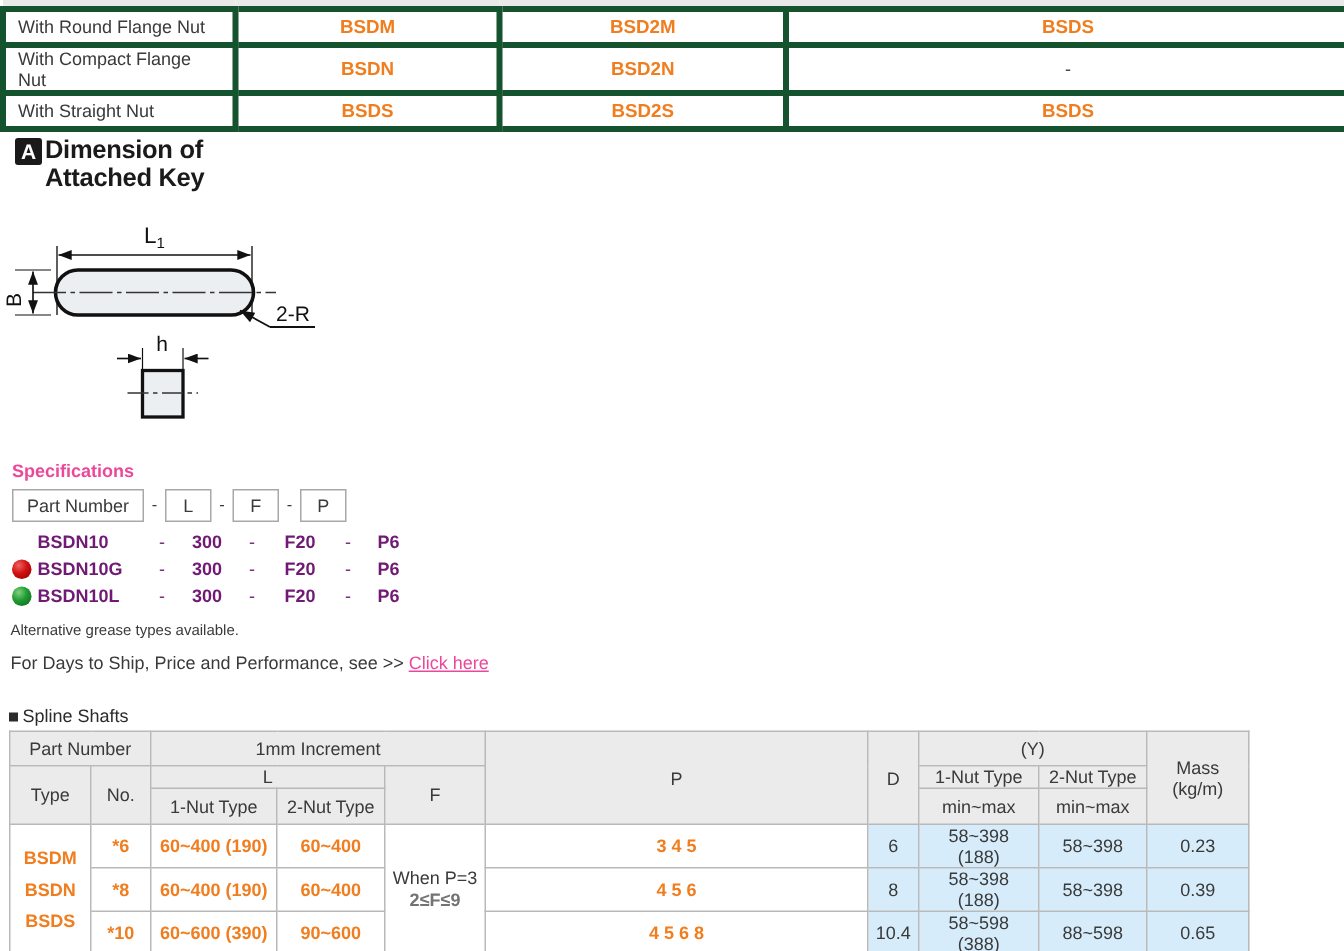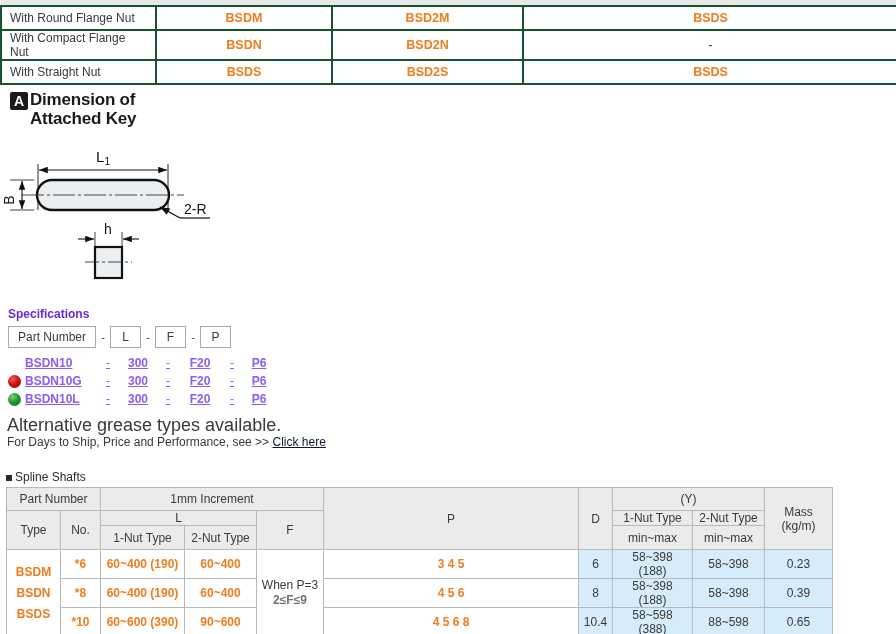--- a/index.html
+++ b/index.html
@@ -13,21 +13,21 @@
   }
   .page { position: relative; width: 896px; height: 634px; }
 
   
   .top-table {
     position: absolute; left: 0; top: 0; width: 896px;
     border-collapse: collapse;
     table-layout: fixed;
   }
   .top-table td {
-    border: 2px solid #14532d;
+    border: 4px solid #14532d;
     height: 24px;
     font-size: 12px;
     padding: 0 8px;
     vertical-align: middle;
   }
   .top-table td.label { text-align: left; color: #3a3a3a; width: 155px; }
   .top-table td.code  { text-align: center; color: #f07d1e; font-weight: bold; font-size: 12.5px; }
   .top-table td.dash  { text-align: center; color: #3a3a3a; }
   .top-table tr.cut td {
     height: 6px; padding: 0; background: #e9e9e9;
@@ -55,39 +55,39 @@
     font-size: 17px; font-weight: bold; color: #1a1a1a;
     line-height: 19px; letter-spacing: -0.2px;
   }
 
   
   .diagram { position: absolute; left: 0; top: 138px; width: 260px; height: 150px; }
 
   
   .spec-title {
     position: absolute; left: 8px; top: 307px;
-    font-size: 12px; font-weight: bold; color: #6d28d9;
+    font-size: 12px; font-weight: bold; color: #ec4899;
   }
   .spec-boxes {
     position: absolute; left: 8px; top: 326px;
     display: flex; align-items: center;
   }
   .spec-box {
     border: 1px solid #a8a8a8; background: #fff;
     height: 22px; line-height: 21px; text-align: center;
     font-size: 12px; color: #3a3a3a;
   }
   .spec-box.pn { width: 88px; }
   .spec-box.sm { width: 31px; }
   .spec-sep { width: 14px; text-align: center; font-size: 11px; color: #3a3a3a; }
 
   .spec-rows { position: absolute; left: 8px; top: 352px; }
   .spec-row {
-    display: flex; align-items: flex-end; height: 18px;
-    font-size: 12px; font-weight: bold; color: #8b5cf6; text-decoration: underline;
+    display: flex; align-items: center; height: 18px;
+    font-size: 12px; font-weight: bold; color: #701a75;
   }
   .spec-dot {
     width: 13px; height: 13px; border-radius: 50%;
     margin-right: 4px; flex: 0 0 auto;
   }
   .spec-dot.none { background: transparent; }
   .spec-dot.red {
     background: radial-gradient(circle at 35% 30%, #f06060 0%, #d01010 45%, #8d0000 100%);
   }
   .spec-dot.green {
@@ -95,27 +95,27 @@
   }
   .spec-name { width: 72px; text-align: left; }
   .spec-cell { text-align: center; }
   .spec-cell.d  { width: 22px; font-weight: normal; }
   .spec-cell.L  { width: 38px; }
   .spec-cell.F  { width: 42px; }
   .spec-cell.P  { width: 32px; }
 
   .note1 {
     position: absolute; left: 7px; top: 415px;
-    font-size: 18px; color: #3a3a3a;
+    font-size: 10px; color: #3a3a3a;
   }
   .note2 {
     position: absolute; left: 7px; top: 435px;
     font-size: 12px; color: #3a3a3a;
   }
-  .note2 a { color: #0f172a; text-decoration: underline; }
+  .note2 a { color: #ec4899; text-decoration: underline; }
 
   
   .ss-title {
     position: absolute; left: 6px; top: 470px;
     font-size: 12px; color: #2b2b2b;
   }
   .ss-title .sq {
     display: inline-block; width: 6px; height: 6px;
     background: #2b2b2b; margin-right: 3px; vertical-align: middle;
   }

